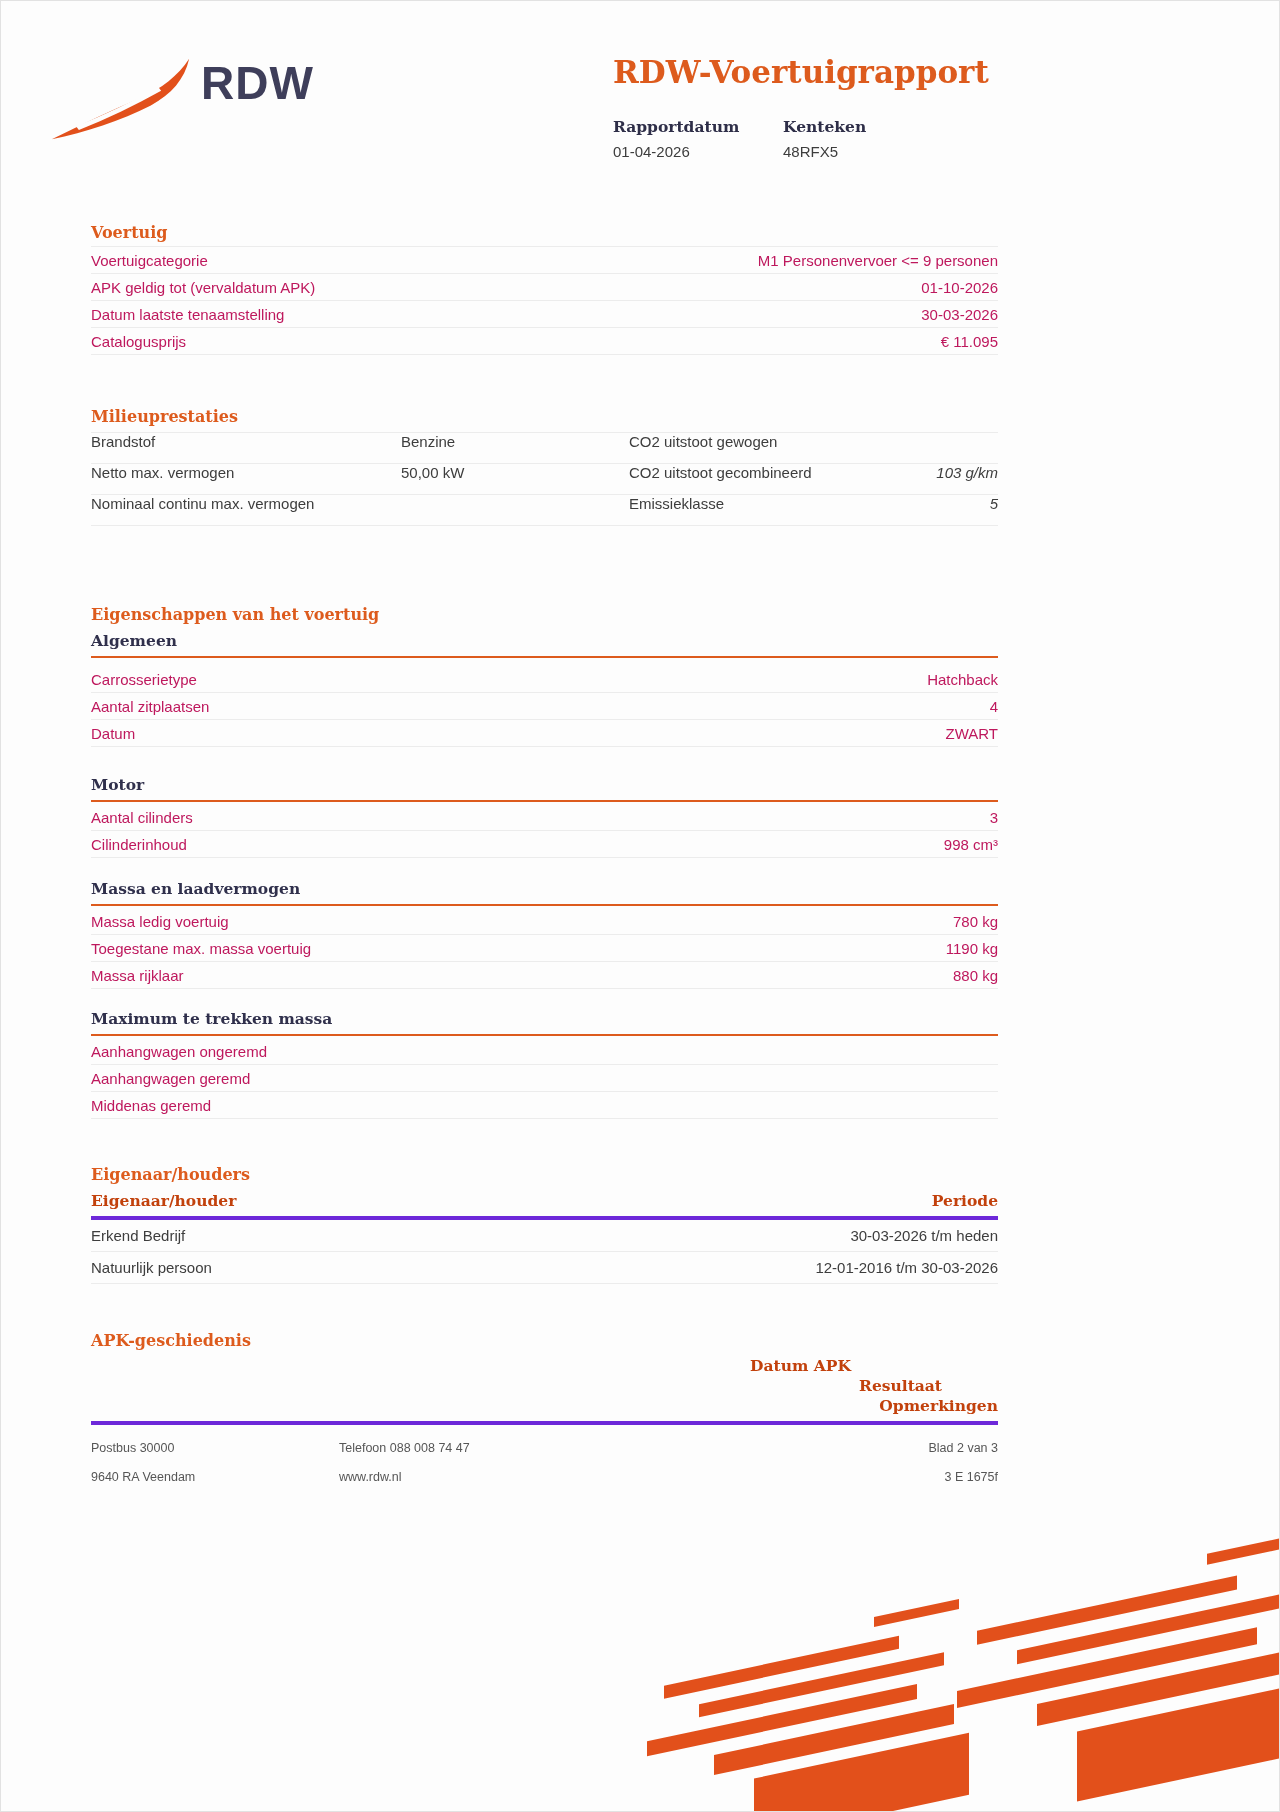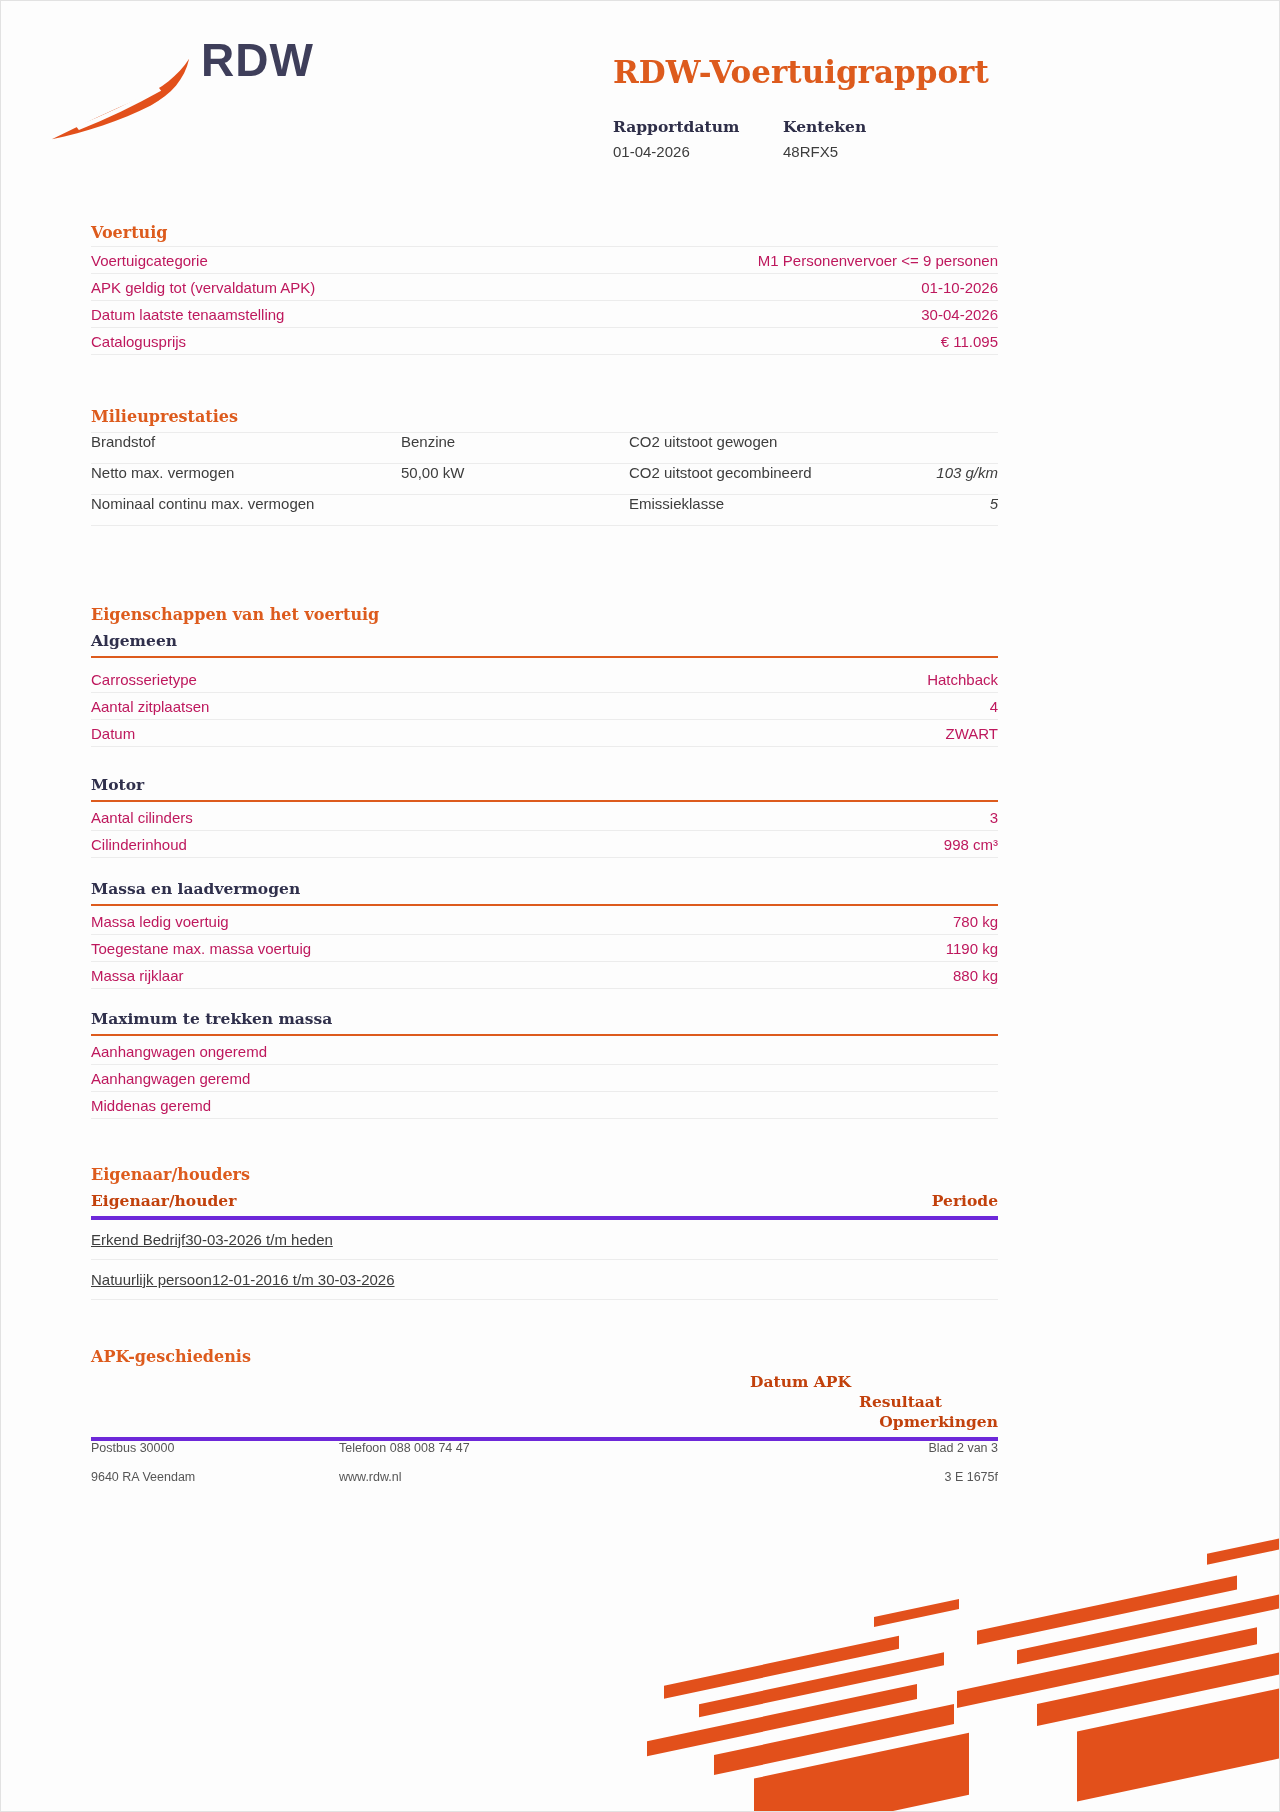--- a/index.html
+++ b/index.html
@@ -11,21 +11,21 @@
     background: #fdfdfd;
     border: 1px solid #e2e2e2;
     overflow: hidden;
     font-family: "Liberation Sans", sans-serif;
     color: #3d3d3d;
   }
 
   
   .logo-swoosh { position: absolute; left: 45px; top: 56px; width: 148px; height: 86px; }
   .logo-text {
-    position: absolute; left: 200px; top: 33px;
+    position: absolute; left: 200px; top: 56px;
     font: 700 46px/52px "Liberation Sans", sans-serif;
     letter-spacing: 1px; color: #3e3e5a;
   }
   .header-right { position: absolute; left: 612px; top: 52px; width: 400px; }
   .doc-title {
     margin: 0;
     font: 700 31px/38px "DejaVu Serif", serif;
     color: #dd5b1d;
   }
   .meta { display: flex; margin-top: 26px; }
@@ -83,23 +83,23 @@
     padding-bottom: 5px; border-bottom: 4px solid #6d28d9;
     font: 700 15.5px/20px "DejaVu Serif", serif; color: #c2410c;
   }
   .th-owner { margin-top: 6px; }
   .th-apk { margin-top: 5px; justify-content: flex-start; flex-direction: column; }
   .ta-date { width: 248px; }
   .ta-result { width: 139px; }
   .ta-remarks { flex: 1; }
 
   .orow {
-    display: flex; justify-content: flex-start; align-items: center;
-    height: 40px; border-bottom: 1px solid #ececec;
-    font-size: 15px; color: #3d3d3d; text-decoration: underline;
+    display: flex; justify-content: space-between; align-items: center;
+    height: 32px; border-bottom: 1px solid #ececec;
+    font-size: 15px; color: #3d3d3d;
   }
 
   
   .footer { position: absolute; left: 90px; top: 1432px; width: 907px; font-size: 12.5px; color: #565656; }
   .fline { display: flex; align-items: center; height: 29px; }
   .f1 { width: 248px; }
   .f2 { flex: 1; }
   .f3 { text-align: right; }
   .f2 a { color: #565656; text-decoration: none; }
 
@@ -139,21 +139,21 @@
       <div class="row">
         <span class="lbl">Voertuigcategorie</span>
         <span class="val">M1 Personenvervoer &lt;= 9 personen</span>
       </div>
       <div class="row">
         <span class="lbl">APK geldig tot (vervaldatum APK)</span>
         <span class="val">01-10-2026</span>
       </div>
       <div class="row">
         <span class="lbl">Datum laatste tenaamstelling</span>
-        <span class="val">30-04-2026</span>
+        <span class="val">30-03-2026</span>
       </div>
       <div class="row">
         <span class="lbl">Catalogusprijs</span>
         <span class="val">€ 11.095</span>
       </div>
     </div>
 
     <h2 class="sec s-milieu">Milieuprestaties</h2>
     <div class="rows mt5">
       <div class="mrow">

